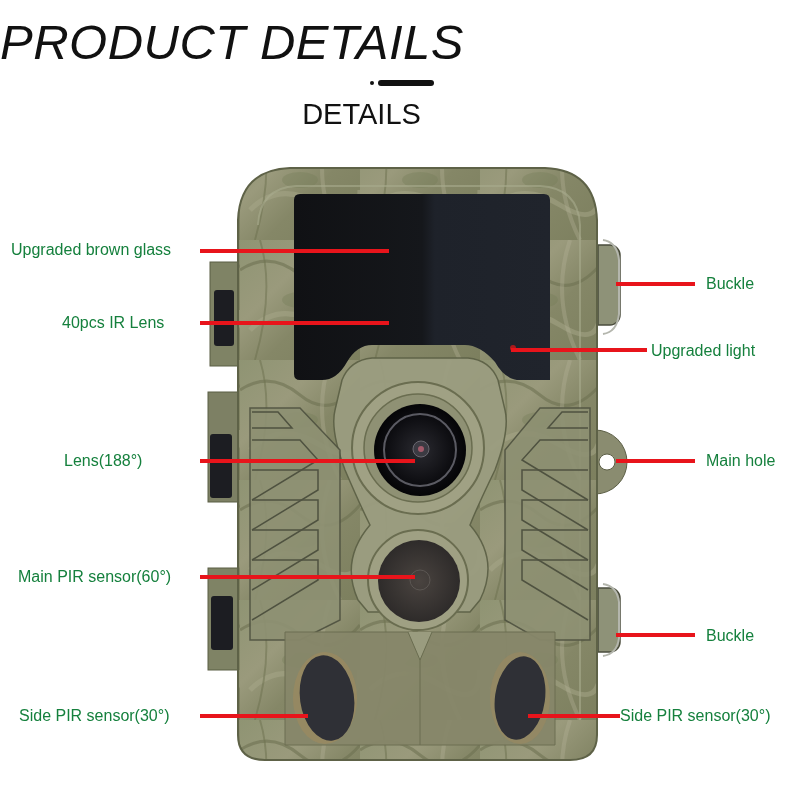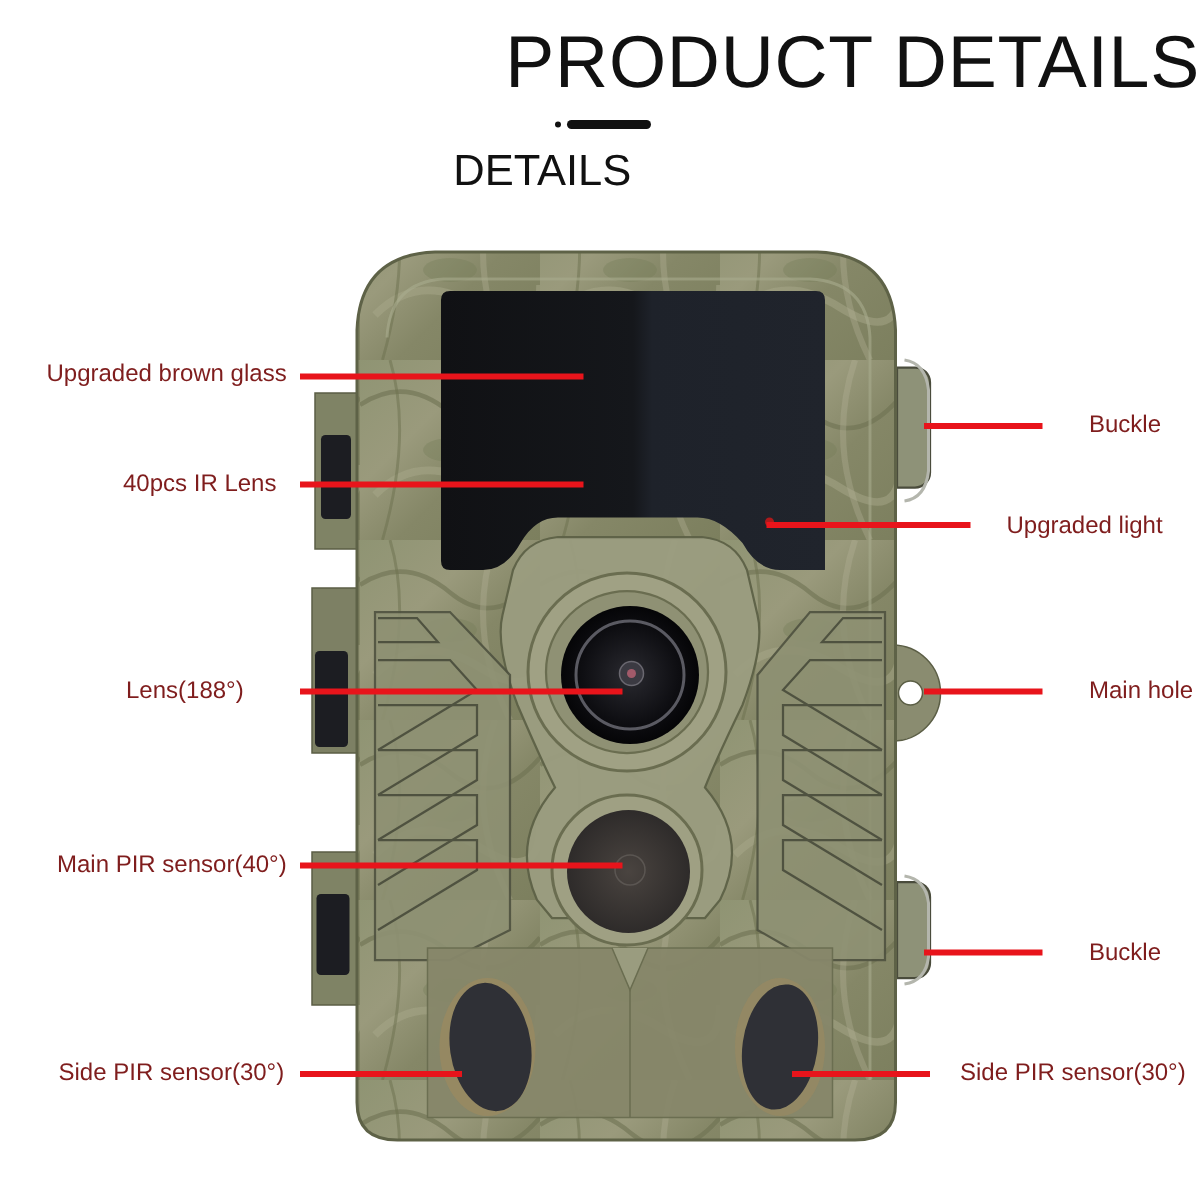--- a/index.html
+++ b/index.html
@@ -1,26 +1,26 @@
 <!DOCTYPE html>
 <html><head>
 <meta charset="utf-8">
 <style>
   html, body { margin: 0; padding: 0; background: #ffffff; }
   body { width: 800px; height: 800px; position: relative; overflow: hidden;
          font-family: "Liberation Sans", "DejaVu Sans", sans-serif; color: #111; }
-  .title { position: absolute; top: 12px; left: 0; width: 800px; text-align: right;
-           font-size: 49px; font-weight: 400; letter-spacing: 0.5px; color: #111; line-height: 60px; }
+  .title { position: absolute; top: 12px; left: 0; width: 800px; text-align: left;
+           font-size: 49px; font-weight: 400; letter-spacing: 0.5px; color: #111; line-height: 60px; font-style: italic; }
   .divider { position: absolute; top: 80px; left: 370px; width: 62px; height: 6px; }
   .divider .dot { position: absolute; left: 0; top: 1px; width: 4px; height: 4px; border-radius: 50%; background: #111; }
   .divider .bar { position: absolute; left: 8px; top: 0; width: 56px; height: 6px; border-radius: 3px; background: #111; }
   .subtitle { position: absolute; top: 96px; left: 0; width: 723px; text-align: center;
               font-size: 29px; color: #111; line-height: 36px; }
   .camera { position: absolute; left: 0; top: 0; width: 800px; height: 800px; }
-  .label { position: absolute; font-size: 16px; color: #7f1d1d; white-space: nowrap; line-height: 20px; margin-left: 20px; }
+  .label { position: absolute; font-size: 16px; color: #15803d; white-space: nowrap; line-height: 20px; }
   .line { position: absolute; height: 4px; background: #e8141b; }
 </style>
 </head>
 <body>
 
 <div class="title">PRODUCT DETAILS</div>
 <div class="divider">
   <div class="dot"></div>
   <div class="bar"></div>
 </div>
@@ -127,21 +127,21 @@
 
 <div class="label" style="left:11px; top:240px;">Upgraded brown glass</div>
 <div class="line" style="left:200px; top:249px; width:189px;"></div>
 
 <div class="label" style="left:62px; top:313px;">40pcs IR Lens</div>
 <div class="line" style="left:200px; top:321px; width:189px;"></div>
 
 <div class="label" style="left:64px; top:451px;">Lens(188°)</div>
 <div class="line" style="left:200px; top:459px; width:215px;"></div>
 
-<div class="label" style="left:18px; top:567px;">Main PIR sensor(40°)</div>
+<div class="label" style="left:18px; top:567px;">Main PIR sensor(60°)</div>
 <div class="line" style="left:200px; top:575px; width:215px;"></div>
 
 <div class="label" style="left:19px; top:706px;">Side PIR sensor(30°)</div>
 <div class="line" style="left:200px; top:714px; width:108px;"></div>
 
 <div class="line" style="left:616px; top:282px; width:79px;"></div>
 <div class="label" style="left:706px; top:274px;">Buckle</div>
 
 <div class="line" style="left:511px; top:348px; width:136px;"></div>
 <div class="label" style="left:651px; top:341px;">Upgraded light</div>

